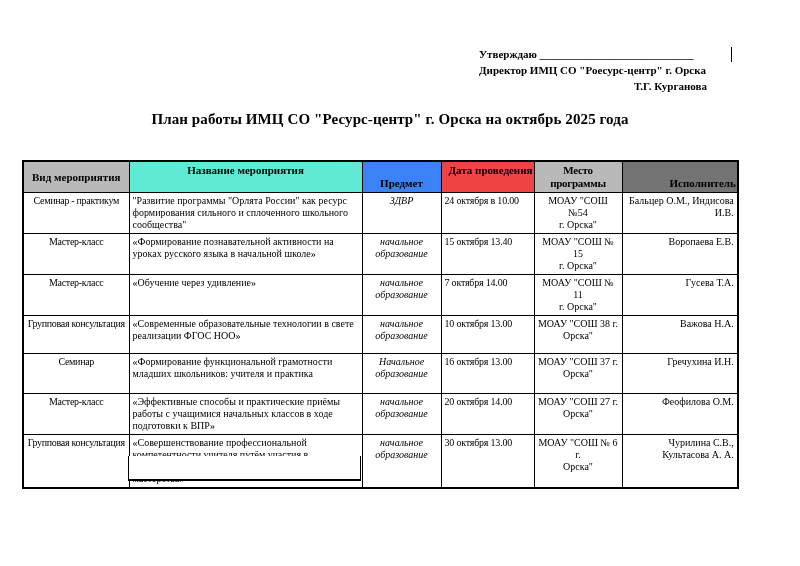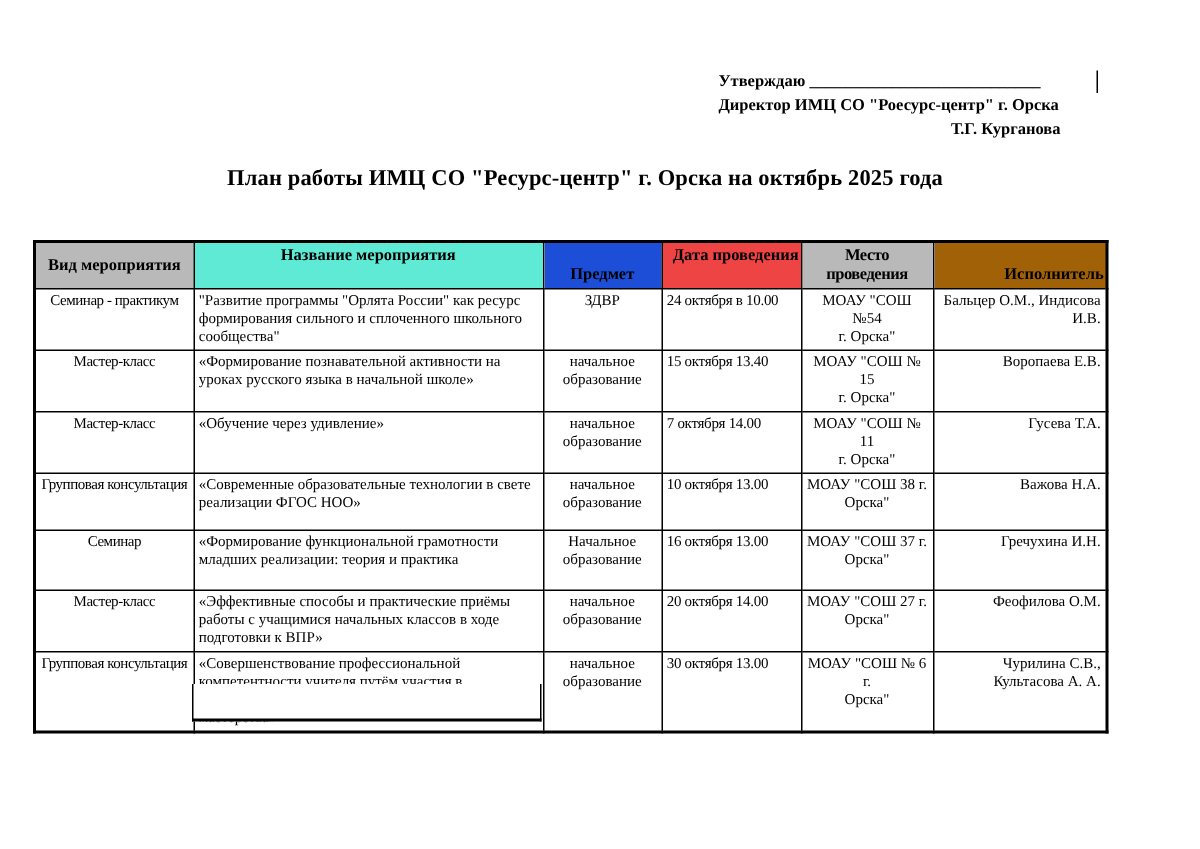--- a/index.html
+++ b/index.html
@@ -73,21 +73,21 @@
   th.h0 { vertical-align: middle; text-align: center; margin-left: 24px; }
   th.h1 { vertical-align: top;    text-align: center; }
   th.h2 { vertical-align: bottom; text-align: center; padding-bottom: 4px; }
   th.h3 { vertical-align: top;    text-align: center; }
   th.h4 { vertical-align: top;    text-align: center; letter-spacing: -0.3px; padding: 2px 0; }
   th.h5 { vertical-align: bottom; text-align: left; padding-left: 2px; padding-bottom: 4px; }
 
   .plan-table tbody td { padding: 2px 3px; }
   td.c0 { text-align: center; padding: 2px 1px; letter-spacing: -0.3px; }
   td.c1 { text-align: left; }
-  td.c2 { text-align: center; }
+  td.c2 { text-align: center; font-style: italic; }
   td.c3 { text-align: left; letter-spacing: -0.2px; }
   td.c4 { text-align: center; white-space: pre-line; padding: 2px 1px; }
   td.c5 { text-align: right; padding: 2px 2px; }
 
   .plan-table tbody tr:nth-child(1) { height: 41px; }
   .plan-table tbody tr:nth-child(2) { height: 37px; }
   .plan-table tbody tr:nth-child(3) { height: 38px; }
   .plan-table tbody tr:nth-child(4) { height: 38px; }
   .plan-table tbody tr:nth-child(5) { height: 40px; }
   .plan-table tbody tr:nth-child(6) { height: 38px; }
@@ -136,24 +136,24 @@
       <col style="width:233px">
       <col style="width:79px">
       <col style="width:93px">
       <col style="width:88px">
       <col style="width:102px">
     </colgroup>
     <thead>
       <tr>
         <th class="h0" style="background: rgb(185, 185, 185);">Вид мероприятия</th>
         <th class="h1" style="background: #5eead4;">Название мероприятия</th>
-        <th class="h2" style="background: #1d4ed8; margin-left: 40px;">Предмет</th>
+        <th class="h2" style="background: #3b82f6; margin-left: 40px;">Предмет</th>
         <th class="h3" style="background: #ef4444; text-align: right;">Дата проведения</th>
-        <th class="h4" style="background: rgb(185, 185, 185);">Место проведения</th>
-        <th class="h5" style="background: #a16207; padding-left: 47px;">Исполнитель</th>
+        <th class="h4" style="background: rgb(185, 185, 185);">Место программы</th>
+        <th class="h5" style="background: #737373; padding-left: 47px;">Исполнитель</th>
       </tr>
     </thead>
     <tbody>
         <tr>
           <td class="c0">Семинар - практикум</td>
           <td class="c1">"Развитие программы  "Орлята России" как ресурс формирования сильного и сплоченного школьного сообщества"</td>
           <td class="c2">ЗДВР</td>
           <td class="c3">24 октября  в 10.00</td>
           <td class="c4">МОАУ "СОШ  №54
 г. Орска"</td>
@@ -181,21 +181,21 @@
           <td class="c0">Групповая консультация</td>
           <td class="c1">«Современные образовательные технологии в свете реализации ФГОС НОО»</td>
           <td class="c2">начальное образование</td>
           <td class="c3">10 октября 13.00</td>
           <td class="c4">МОАУ "СОШ  38 г.
 Орска"</td>
           <td class="c5">Важова Н.А.</td>
         </tr>
         <tr>
           <td class="c0">Семинар</td>
-          <td class="c1">«Формирование функциональной грамотности младших реализации: теория и практика</td>
+          <td class="c1">«Формирование функциональной грамотности младших школьников: учителя и практика</td>
           <td class="c2">Начальное образование</td>
           <td class="c3">16 октября 13.00</td>
           <td class="c4">МОАУ "СОШ  37 г.
 Орска"</td>
           <td class="c5">Гречухина И.Н.</td>
         </tr>
         <tr>
           <td class="c0">Мастер-класс</td>
           <td class="c1">«Эффективные способы и практические приёмы работы с учащимися начальных классов в ходе подготовки к ВПР»</td>
           <td class="c2">начальное образование</td>

